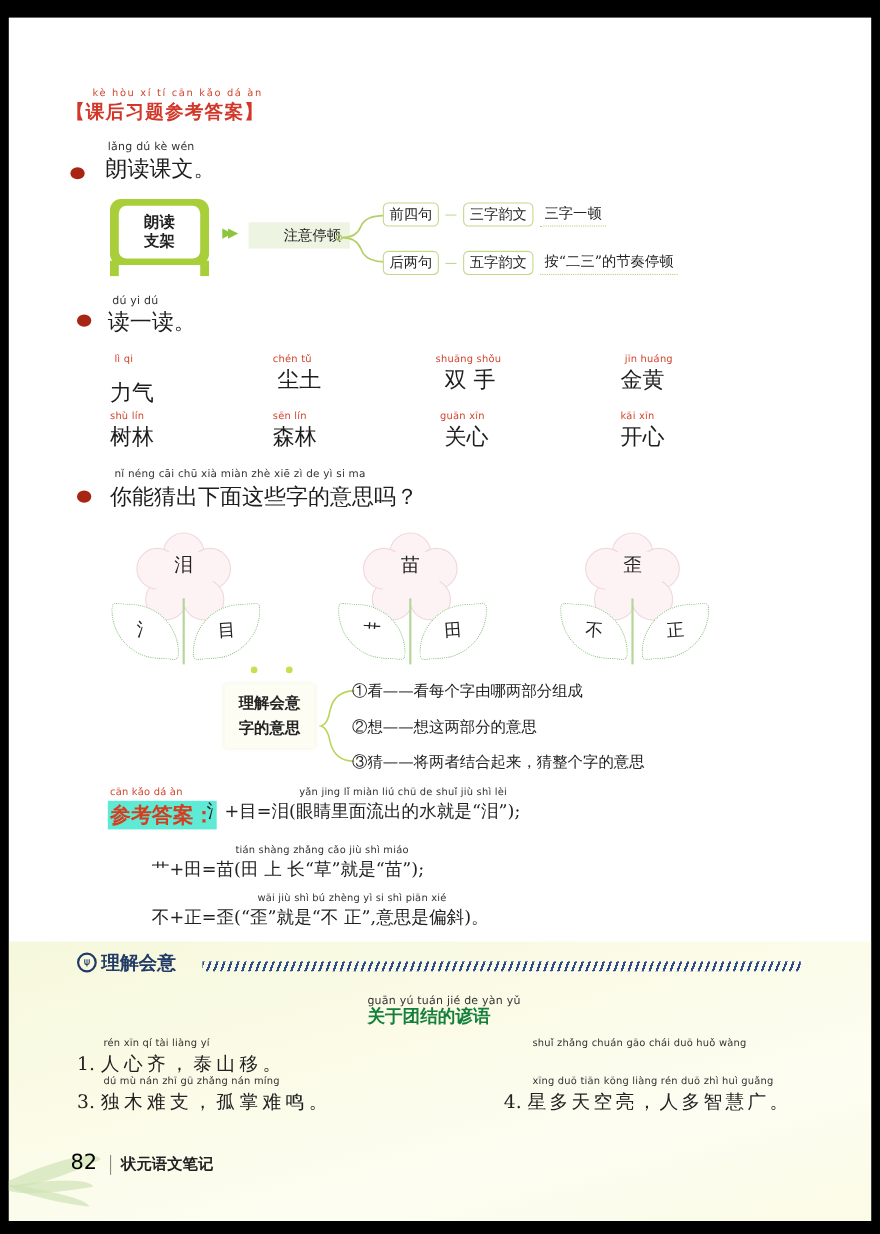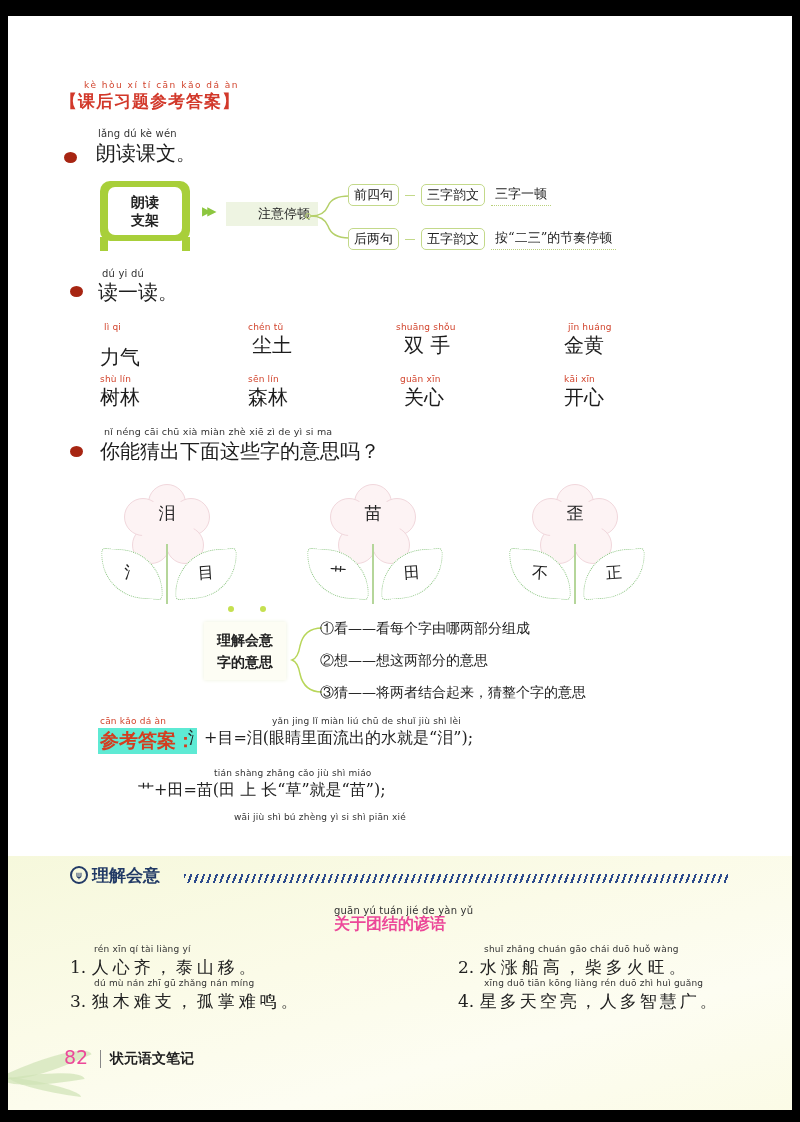--- a/index.html
+++ b/index.html
@@ -193,47 +193,47 @@
   <div class="abs hand" style="left:180px;top:712px;font-size:16px;">
     <span>氵+目=泪</span><span>(眼睛里面流出的水就是“泪”);</span>
   </div>
 
   <div class="abs py" style="left:206px;top:752px;">tián shàng zhǎng      cǎo     jiù  shì   miáo</div>
   <div class="abs hand" style="left:130px;top:764px;font-size:16px;">
     <span>艹+田=苗</span><span>(田 上  长“草”就是“苗”);</span>
   </div>
 
   <div class="abs py" style="left:226px;top:796px;">wāi      jiù  shì    bú zhèng       yì   si  shì piān xié</div>
+  <div class="abs hand" style="left:130px;top:808px;font-size:16px;">
+    <span>不+正=歪</span><span>(“歪”就是“不 正”,意思是偏斜)。</span>
+  </div>
 
   <div class="abs" style="left:62px;top:850px;width:14px;height:14px;border:2px solid #223a66;border-radius:50%;text-align:center;font-size:9px;line-height:14px;color:#223a66;font-weight:bold;">⍦</div>
   <div class="abs ext-head" style="left:84px;top:848px;">理解会意</div>
   <div class="abs stripe" style="left:176px;top:858px;width:544px;"></div>
 
   <div class="abs py" style="left:326px;top:889px;font-size:10px;">guān yú tuán jié  de yàn yǔ</div>
-  <div class="abs" style="left:326px;top:898px;font-size:16px;font-weight:bold;color:#ec4899;text-align:right;">关于团结的谚语</div>
+  <div class="abs" style="left:326px;top:898px;font-size:16px;font-weight:bold;color:#15803d;text-align:right;">关于团结的谚语</div>
 
   <div class="abs py" style="left:86px;top:928px;">rén  xīn  qí        tài liàng  yí</div>
   <div class="abs proverb" style="left:62px;top:940px;">
     <span class="num">1.</span> <span style="letter-spacing:4px;">人心齐，泰山移。</span>
   </div>
 
   <div class="abs py" style="left:476px;top:928px;">shuǐ zhǎng chuán gāo   chái duō huǒ  wàng</div>
-  <div class="abs proverb" style="left:450px;top:940px;">
-    <span class="num">2.</span> <span style="letter-spacing:4px;">水涨船高，柴多火旺。</span>
-  </div>
 
   <div class="abs py" style="left:86px;top:962px;">dú   mù  nán  zhī      gū zhǎng nán míng</div>
   <div class="abs proverb" style="left:62px;top:974px;">
     <span class="num">3.</span> <span style="letter-spacing:4px;">独木难支，孤掌难鸣。</span>
   </div>
 
   <div class="abs py" style="left:476px;top:962px;">xīng duō tiān kōng liàng    rén  duō  zhì   huì guǎng</div>
   <div class="abs proverb" style="left:450px;top:974px;">
     <span class="num">4.</span> <span style="letter-spacing:3px;">星多天空亮，人多智慧广。</span>
   </div>
 
   <div class="grass" style="left:-6px;top:1040px;width:90px;height:18px;transform:rotate(-25deg);"></div>
   <div class="grass" style="left:-4px;top:1056px;width:80px;height:14px;transform:rotate(-10deg);"></div>
   <div class="grass" style="left:0;top:1066px;width:74px;height:10px;transform:rotate(8deg);"></div>
-  <div class="abs" style="left:56px;top:1030px;font-size:19px;color:#ec4899;">82</div>
+  <div class="abs" style="left:56px;top:1030px;font-size:19px;color:#000000;">82</div>
   <div class="abs" style="left:92px;top:1034px;width:1px;height:18px;background:#888;"></div>
   <div class="abs" style="left:102px;top:1034px;font-family:'DejaVu Serif',serif;font-size:14px;font-weight:bold;color:#222;">状元语文笔记</div>
 </div>
 
 </body></html>

